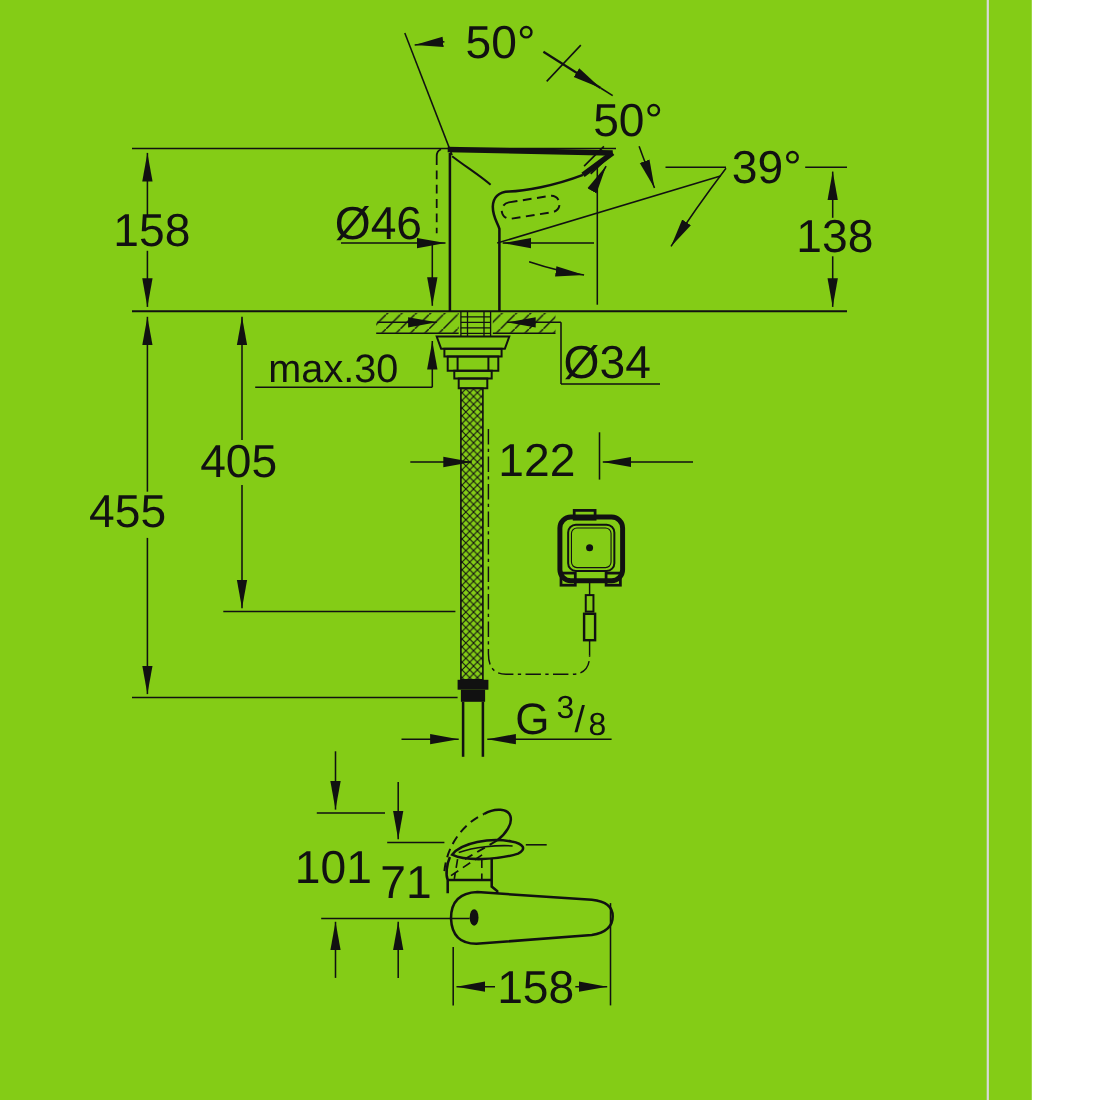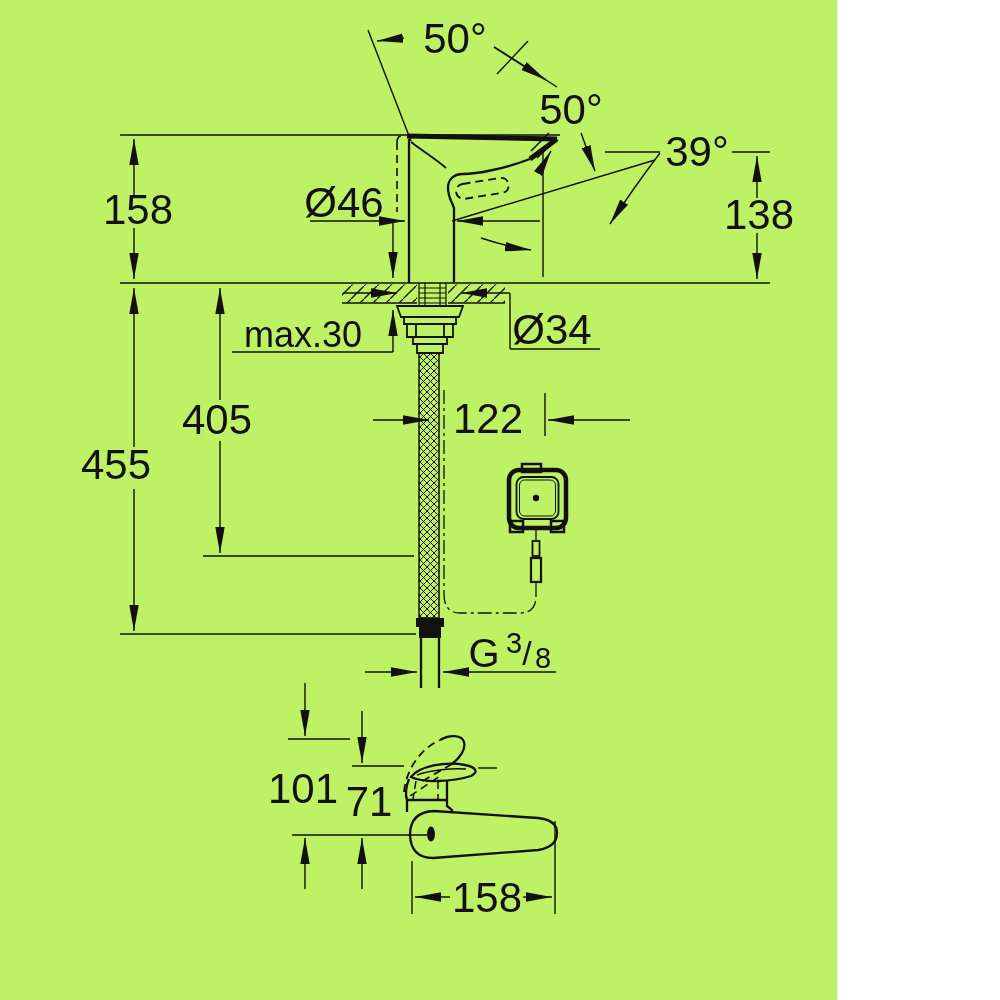--- a/index.html
+++ b/index.html
@@ -1,16 +1,16 @@
 <!DOCTYPE html>
 <html><head>
 <meta charset="utf-8">
 <style>
   html,body{margin:0;padding:0;background:#fff;}
-  .stage{width:837px;height:1000px;position:relative;background:#bef264;overflow:hidden;}
+  .stage{width:938px;height:1000px;position:relative;background:#84cc16;overflow:hidden;}
   svg{display:block;}
   svg text{font-family:"Liberation Sans","DejaVu Sans",sans-serif;fill:#111;}
   .t42{font-size:42px;}
   .t36{font-size:36px;}
   .t40{font-size:40px;}
   .t29{font-size:29px;}
   .t34{font-size:34px;}
   .ln{stroke:#111;fill:none;}
   .w1{stroke-width:1.4;}
   .w2{stroke-width:2.3;}

